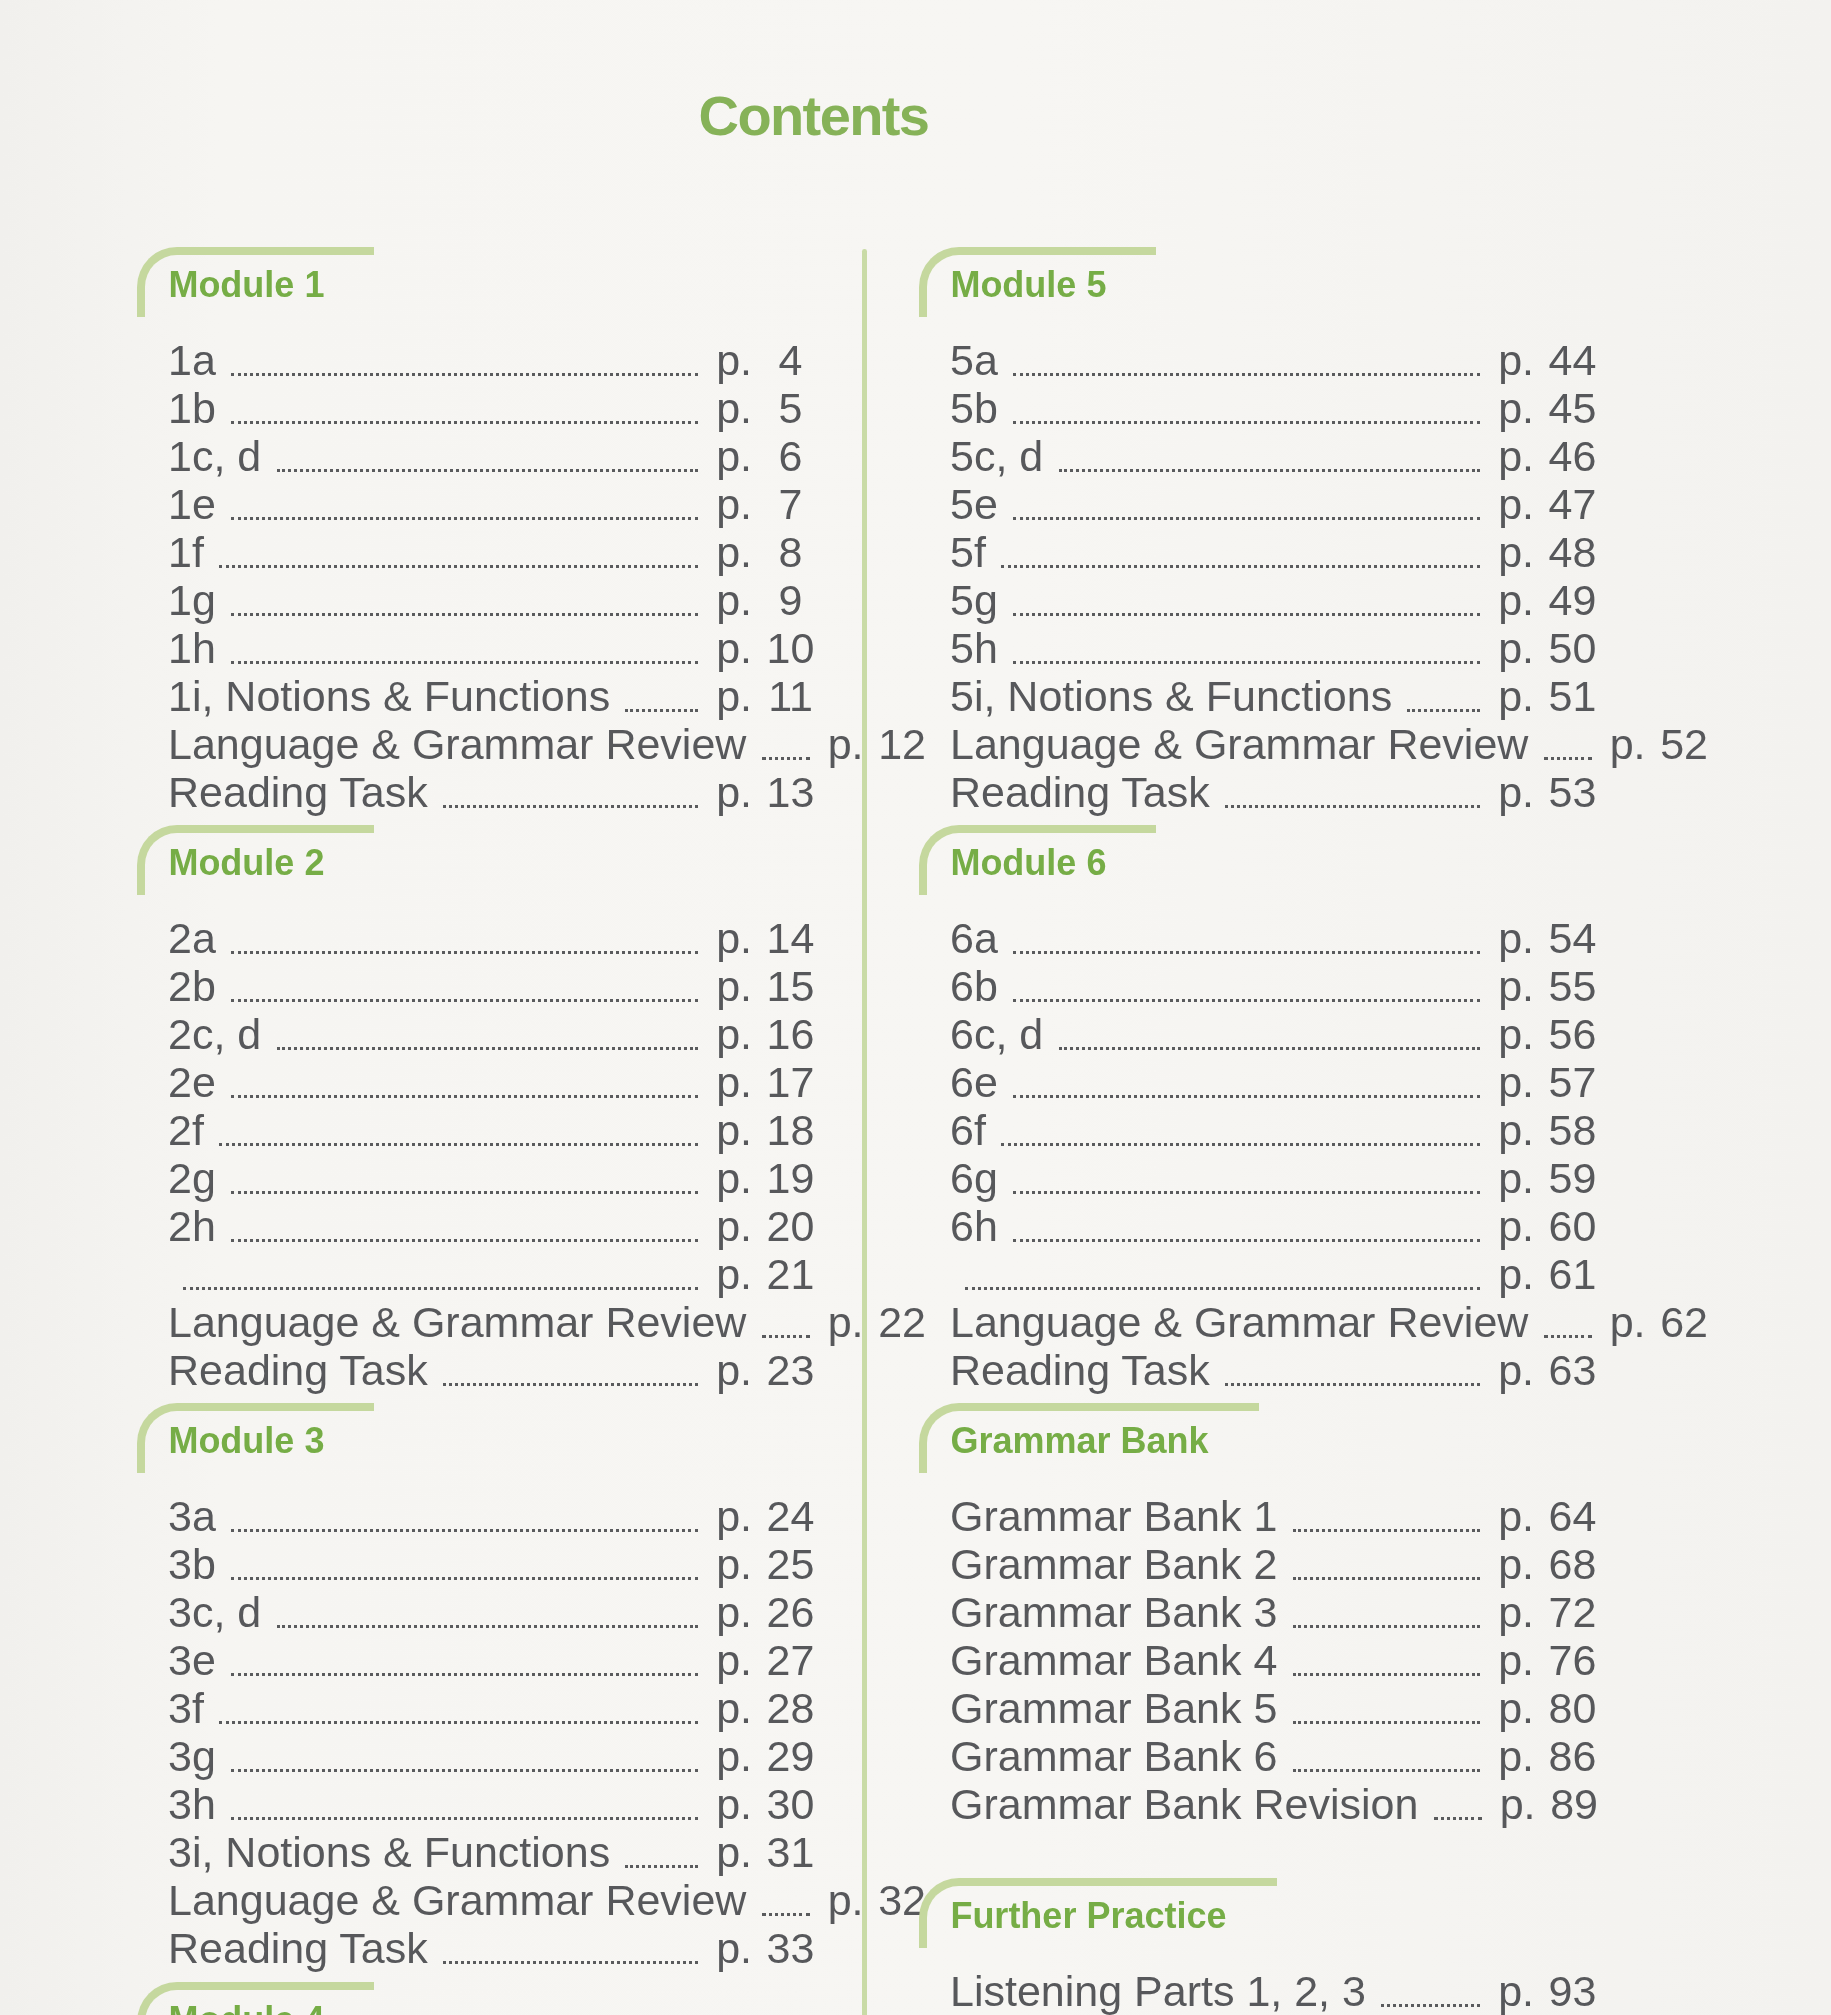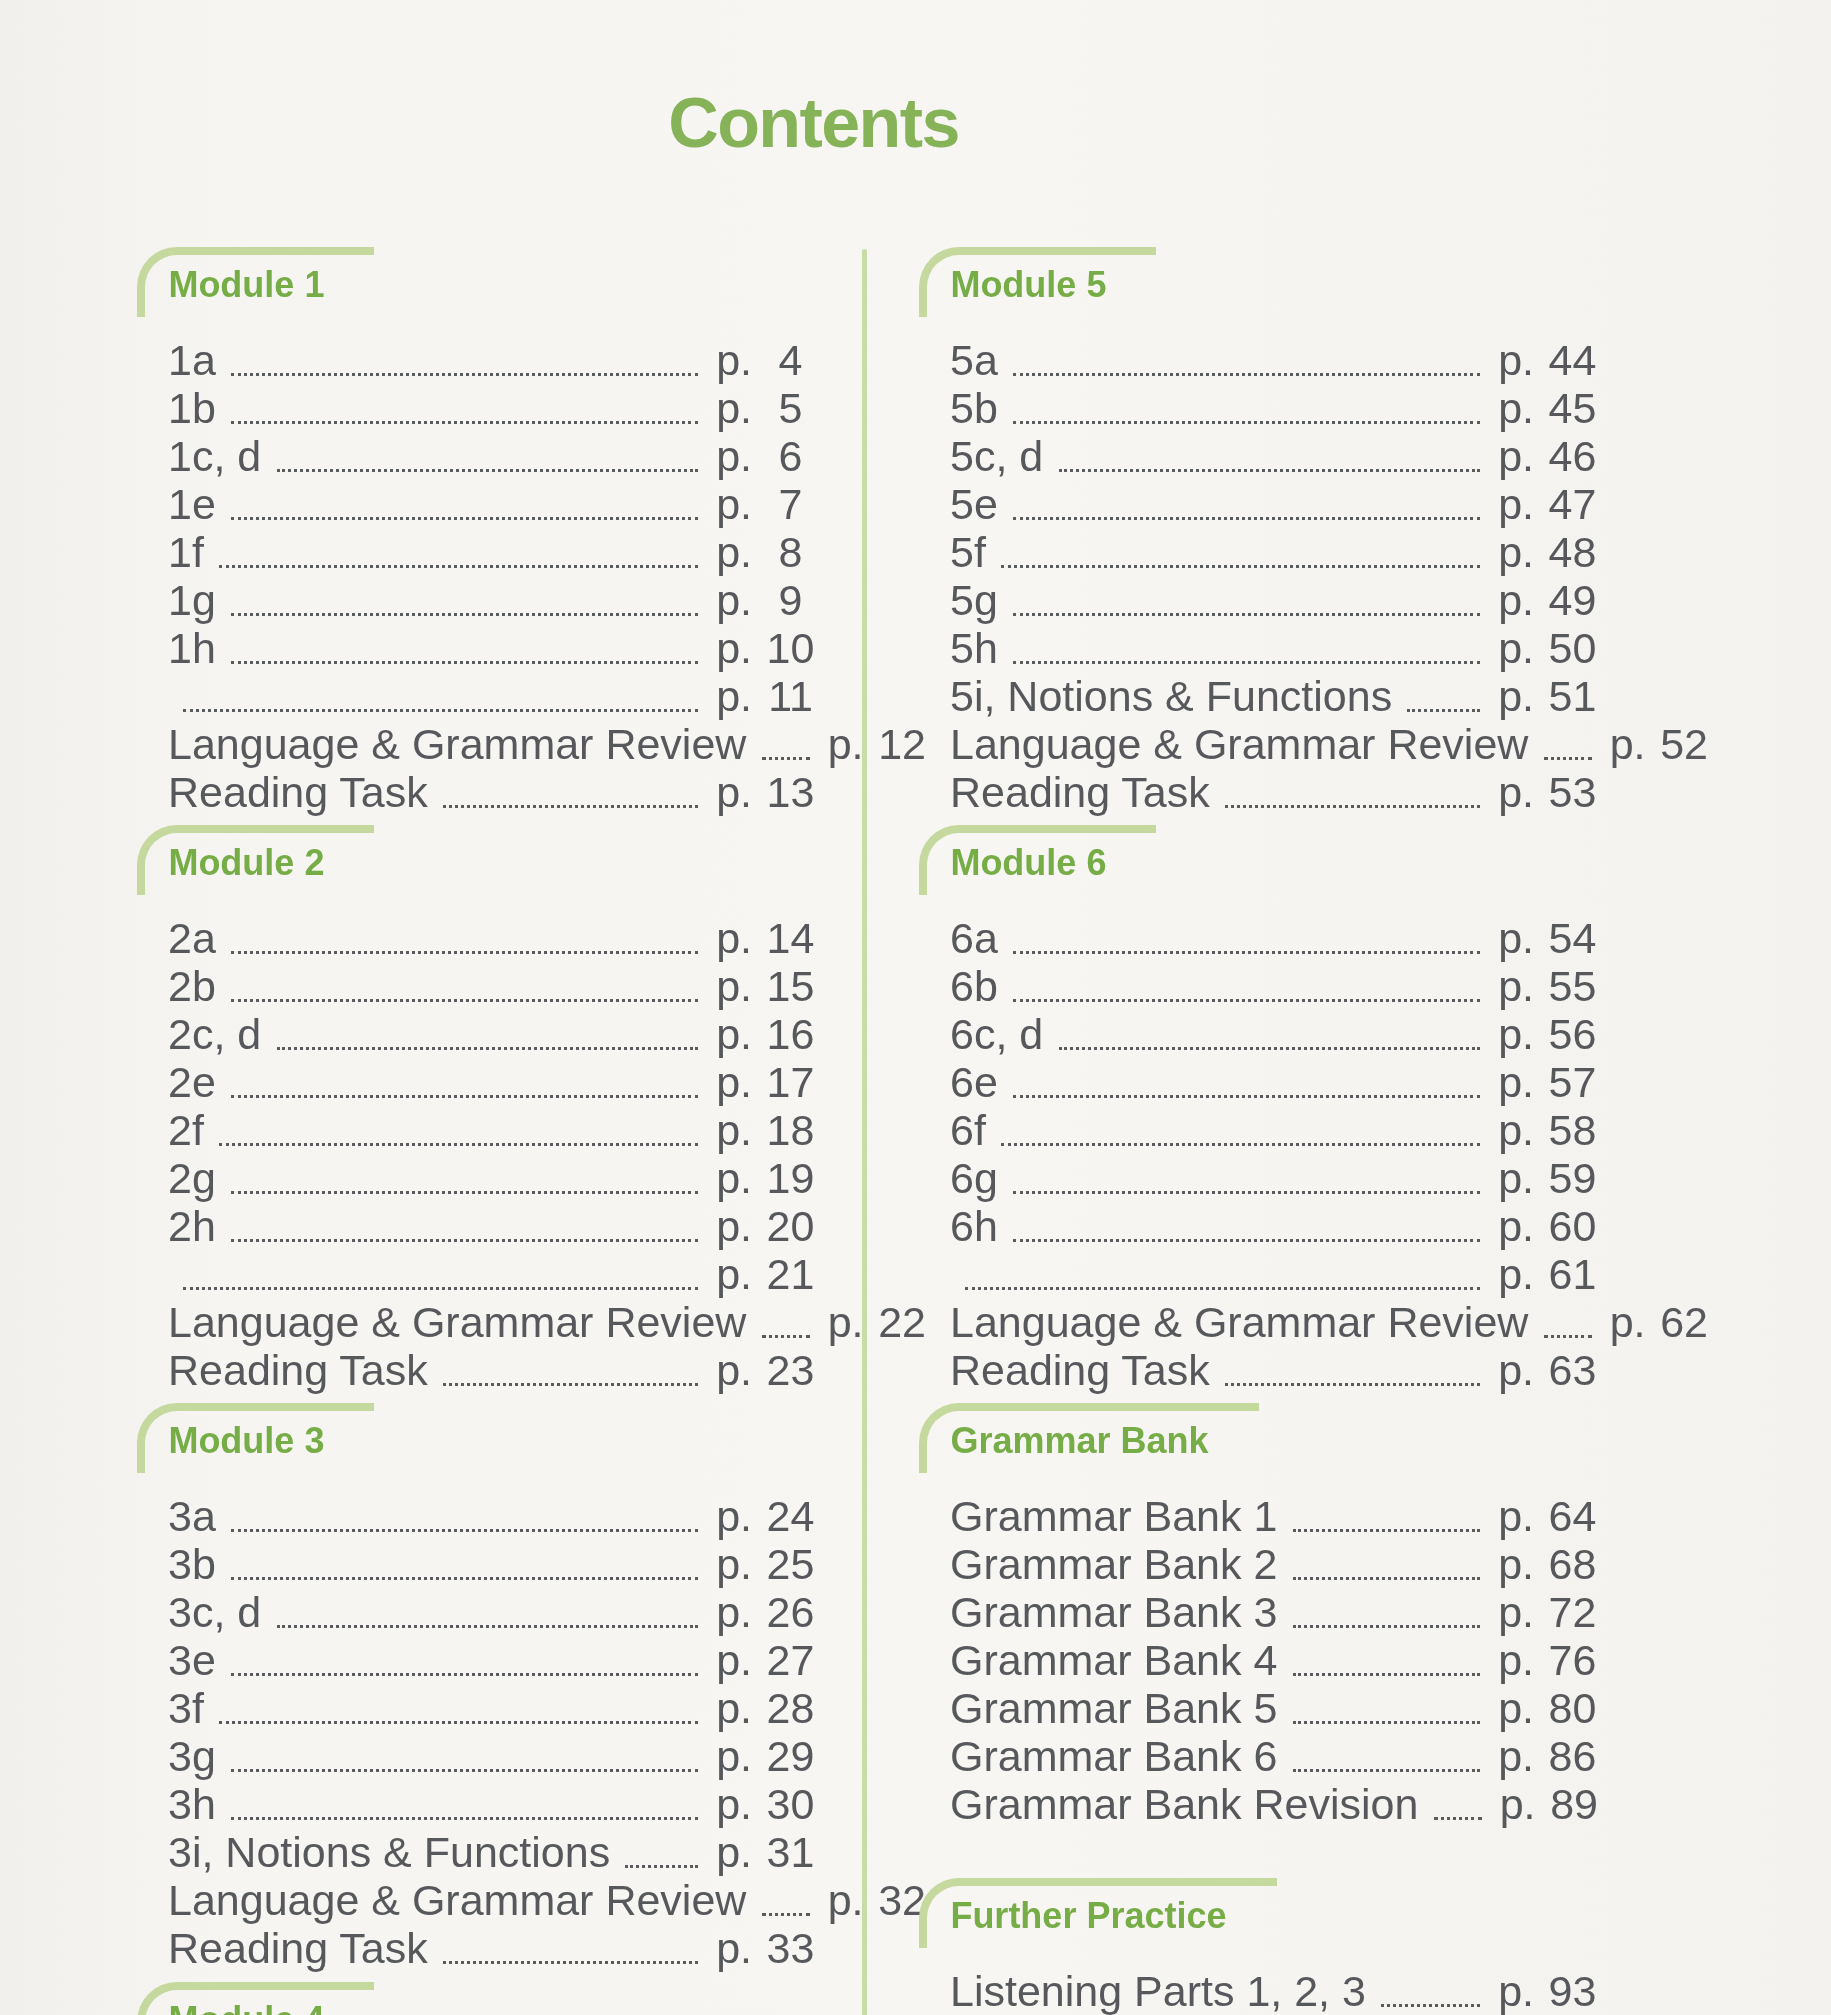--- a/index.html
+++ b/index.html
@@ -16,21 +16,21 @@
     color: #57585b;
   }
 
   
   .page-title {
     position: absolute;
     top: 83px;
     left: 0;
     width: 1627px;
     text-align: center;
-    font-size: 70px;
+    font-size: 56px;
     font-weight: bold;
     letter-spacing: -1.6px;
     color: #86b258;
     margin: 0;
   }
 
   
   .column-divider {
     position: absolute;
     left: 862px;
@@ -159,20 +159,21 @@
   </div>
 
   <div class="toc-row">
     <span class="lbl">1h</span>
     <span class="dots"></span>
     <span class="pp">p.</span>
     <span class="pn">10</span>
   </div>
 
   <div class="toc-row">
+    <span class="lbl">1i, Notions &amp; Functions</span>
     <span class="dots"></span>
     <span class="pp">p.</span>
     <span class="pn">11</span>
   </div>
 
   <div class="toc-row">
     <span class="lbl">Language &amp; Grammar Review</span>
     <span class="dots"></span>
     <span class="pp">p.</span>
     <span class="pn">12</span>

